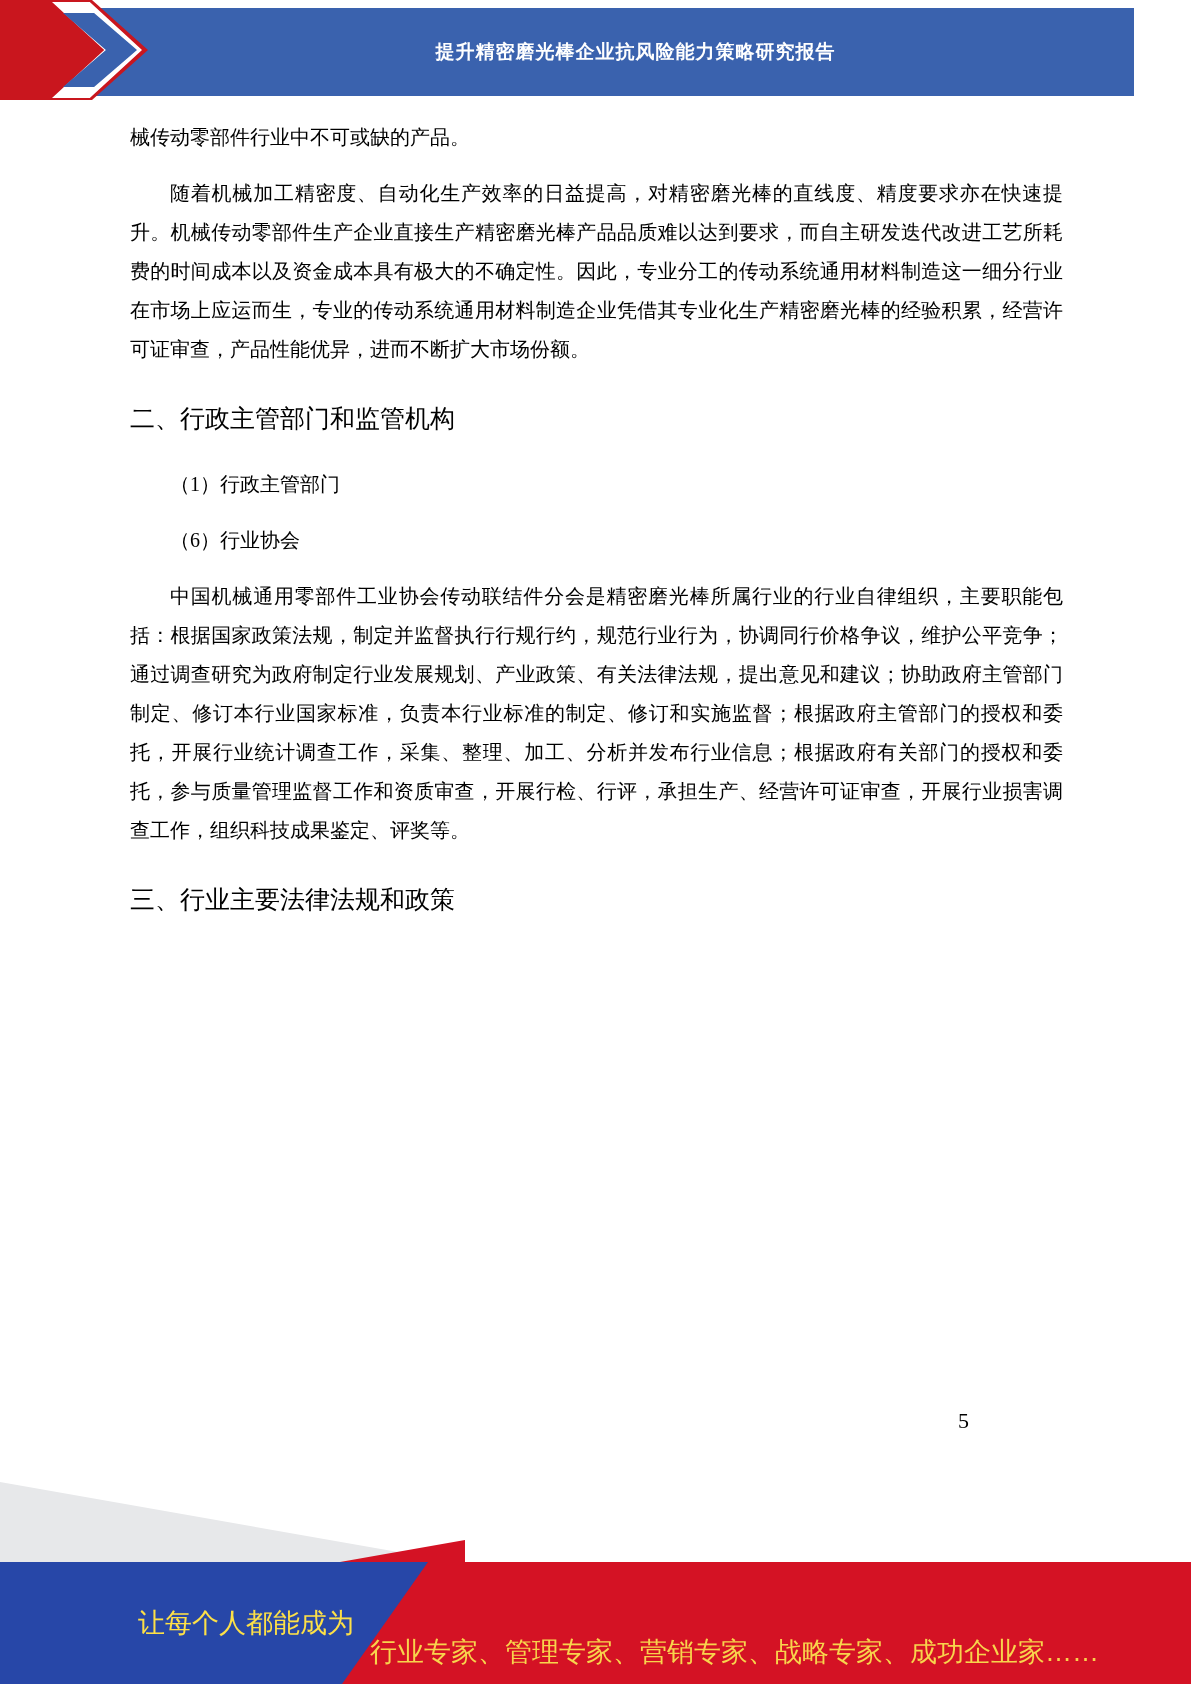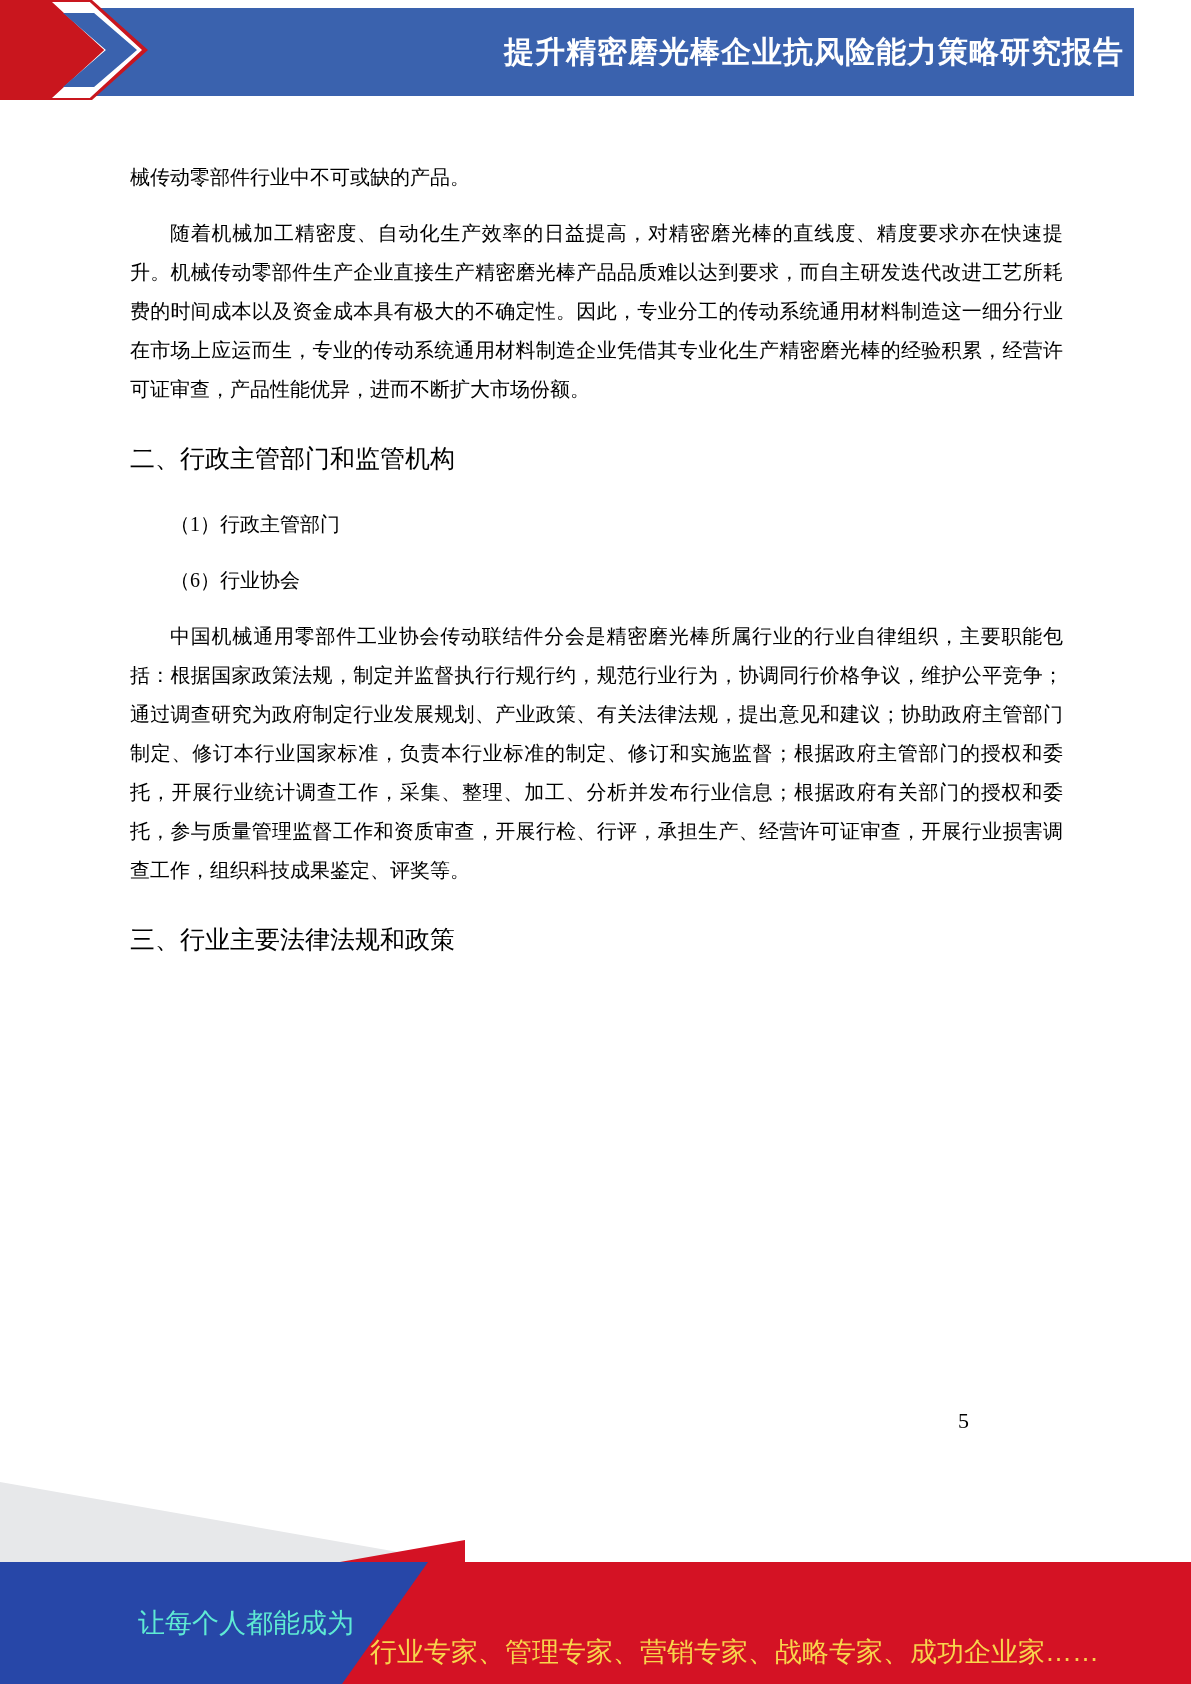--- a/index.html
+++ b/index.html
@@ -23,25 +23,25 @@
     height: 88px;
     background: #3A62AE;
   }
   .header-title {
     position: absolute;
     top: 0;
     left: 90px;
     right: 10px;
     height: 88px;
     line-height: 88px;
-    text-align: right;
+    text-align: center;
     color: #ffffff;
     font-family: "Liberation Sans", "DejaVu Sans", sans-serif;
     font-weight: bold;
-    font-size: 30px;
+    font-size: 19px;
     letter-spacing: 1px;
     white-space: nowrap;
   }
   .header-accent {
     position: absolute;
     top: 0;
     left: 0;
     width: 160px;
     height: 100px;
   }
@@ -69,21 +69,20 @@
 
   
   .content {
     position: absolute;
     top: 118px;
     left: 130px;
     width: 933px;
     font-size: 20px;
     line-height: 39px;
     text-align: justify;
-    margin-top: 40px;
   }
   .content p { margin: 0 0 17px 0; }
   .content p.indent { text-indent: 2em; }
   .content h2 {
     font-family: "Liberation Sans", "DejaVu Sans", sans-serif;
     font-weight: normal;
     font-size: 25px;
     line-height: 34px;
     margin: 32px 0 30px 0;
     text-align: left;
@@ -133,21 +132,21 @@
     height: 122px;
     background: #2747A8;
     clip-path: polygon(0 0, 428px 0, 342px 122px, 0 122px);
   }
   .footer-left-text {
     position: absolute;
     top: 0;
     left: 138px;
     height: 110px;
     line-height: 122px;
-    color: #5eead4;
+    color: #fde047;
     font-family: "Liberation Sans", "DejaVu Sans", sans-serif;
     font-size: 27px;
     white-space: nowrap;
   }
   .footer-right-text {
     position: absolute;
     top: 0;
     left: 370px;
     height: 122px;
     line-height: 122px;

